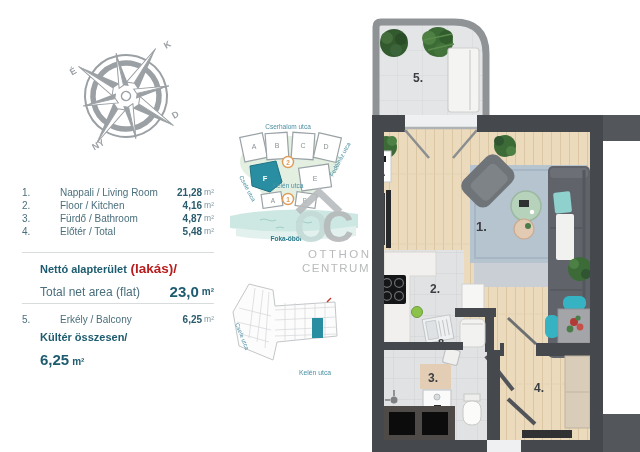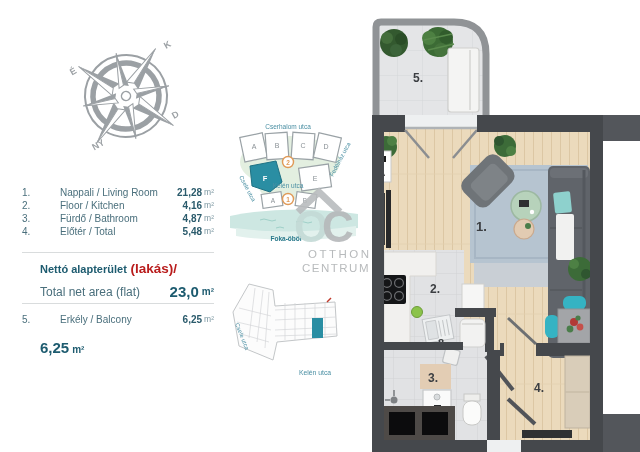--- a/index.html
+++ b/index.html
@@ -118,20 +118,21 @@
   <div class="abs room-list" style="top:313px">
     <div class="room-row">
       <span class="room-num">5.</span>
       <span class="room-name">Erkély / Balcony</span>
       <span class="room-area">6,25</span>
       <span class="room-unit">m²</span>
     </div>
   </div>
 
   <div class="abs" style="left:40px;top:331px;width:174px">
+    <div class="h-teal-bold">Kültér összesen/</div>
     <div style="margin-top:8px;display:flex;align-items:baseline;">
       <span class="h-val">6,25</span>
       <span class="h-val-unit" style="margin-left:3px">m²</span>
     </div>
   </div>
 
   <svg class="abs" style="left:226px;top:104px" width="136" height="152" viewBox="0 0 136 152">
     <ellipse cx="64" cy="58" rx="50" ry="26" fill="#e3efe0"></ellipse>
     <ellipse cx="63" cy="84" rx="30" ry="12" fill="#e3efe0"></ellipse>
     <text x="62" y="25" font-size="6.5" fill="#4a8fa3" text-anchor="middle">Cserhalom utca</text>

